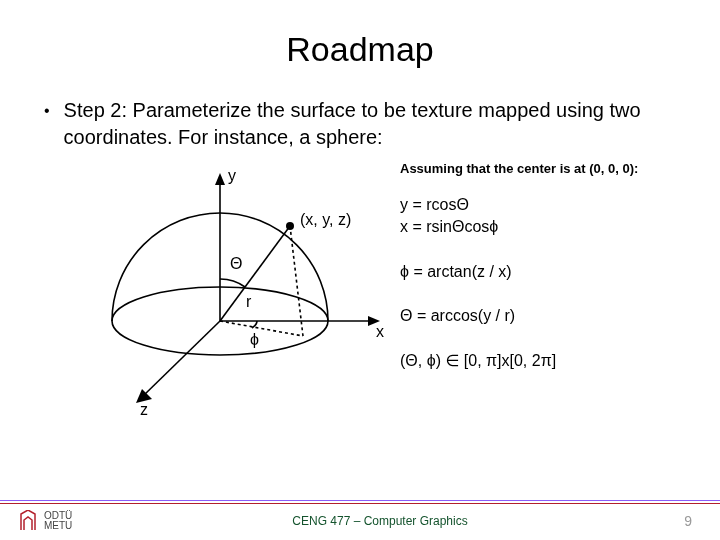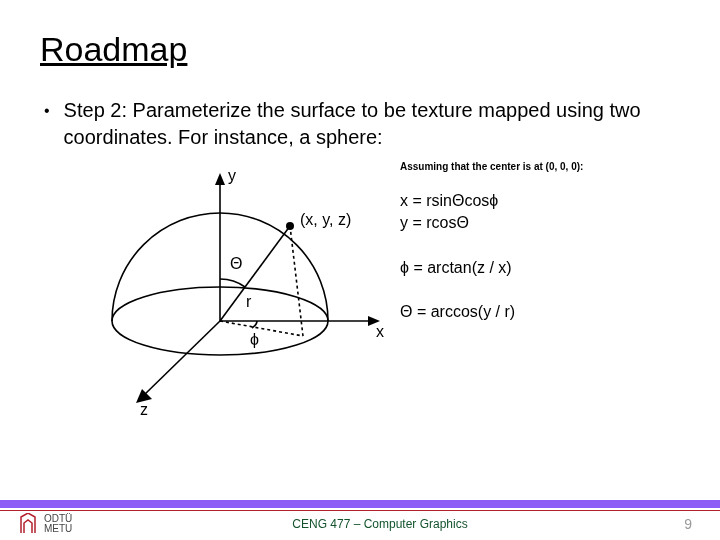--- a/index.html
+++ b/index.html
@@ -1,27 +1,27 @@
 <!DOCTYPE html>
 <html><head>
 <meta charset="utf-8">
 <style>
   * { margin: 0; padding: 0; box-sizing: border-box; }
   html, body { width: 720px; height: 540px; font-family: Arial, Helvetica, sans-serif; background: #fff; color: #000; }
   .slide { width: 720px; height: 540px; position: relative; padding: 24px 40px 0 40px; }
-  .title { font-size: 34px; font-weight: 400; text-align: left; margin-top: 6px; margin-bottom: 28px; text-decoration: underline; }
+  .title { font-size: 34px; font-weight: 400; text-align: center; margin-top: 6px; margin-bottom: 28px; }
   .bullet-row { display: flex; align-items: flex-start; font-size: 20px; line-height: 1.35; margin-left: 4px; margin-bottom: 10px; }
   .bullet-dot { margin-right: 14px; font-size: 16px; line-height: 28px; }
   .bullet-text .bold { font-weight: 400; }
   .content-row { display: flex; align-items: flex-start; margin-top: 6px; }
   .diagram-wrap { width: 310px; height: 260px; margin-left: 40px; flex: 0 0 auto; }
   .eq-col { flex: 1; padding-left: 10px; font-size: 16px; }
-  .eq-col .assume { font-weight: 700; font-size: 10px; margin-bottom: 18px; }
+  .eq-col .assume { font-weight: 700; font-size: 13px; margin-bottom: 18px; }
   .eq-block { margin-bottom: 22px; line-height: 1.4; }
-  .footer { position: absolute; left: 0; bottom: 0; width: 720px; height: 40px; border-top: 8px solid #8b5cf6; display: flex; align-items: center; }
+  .footer { position: absolute; left: 0; bottom: 0; width: 720px; height: 40px; border-top: 1px solid #8b5cf6; display: flex; align-items: center; }
   .footer .line2 { position: absolute; top: 2px; left: 0; width: 720px; border-top: 1px solid #b3202c; }
   .logo { display: flex; align-items: center; margin-left: 18px; }
   .logo-mark { width: 20px; height: 22px; position: relative; margin-right: 6px; }
   .logo-text { font-size: 10px; line-height: 1; color: #444; }
   .logo-text .t1 { display: block; }
   .logo-text .t2 { display: block; }
   .footer-center { position: absolute; left: 0; width: 720px; text-align: center; font-size: 12px; color: #14532d; margin-left: 20px; }
   .footer-right { position: absolute; right: 28px; font-size: 14px; color: #999; }
 </style>
 </head>
@@ -76,25 +76,26 @@
           <text x="150" y="108">Θ</text>
           <text x="170" y="184">ϕ</text>
           <text x="220" y="64">(x, y, z)</text>
         </g>
       </svg>
     </div>
 
     <div class="eq-col">
       <div class="assume">Assuming that the center is at (0, 0, 0):</div>
       <div class="eq-block">
+        <div>y = rcosΘ</div>
         <div>x = rsinΘcosϕ</div>
-        <div>y = rcosΘ</div>
       </div>
       <div class="eq-block">ϕ = arctan(z / x)</div>
       <div class="eq-block">Θ = arccos(y / r)</div>
+      <div class="eq-block">(Θ, ϕ) ∈  [0, π]x[0, 2π]</div>
     </div>
 
   </div>
 
   <div class="footer">
     <div class="line2"></div>
     <div class="logo">
       <div class="logo-mark">
         <svg viewBox="0 0 20 22" width="20" height="22">
           <path d="M3 20 L3 4 L10 0 L17 4 L17 20 M6 20 L6 10 L10 7 L14 10 L14 20" stroke="#b3202c" stroke-width="1.5" fill="none"></path>

